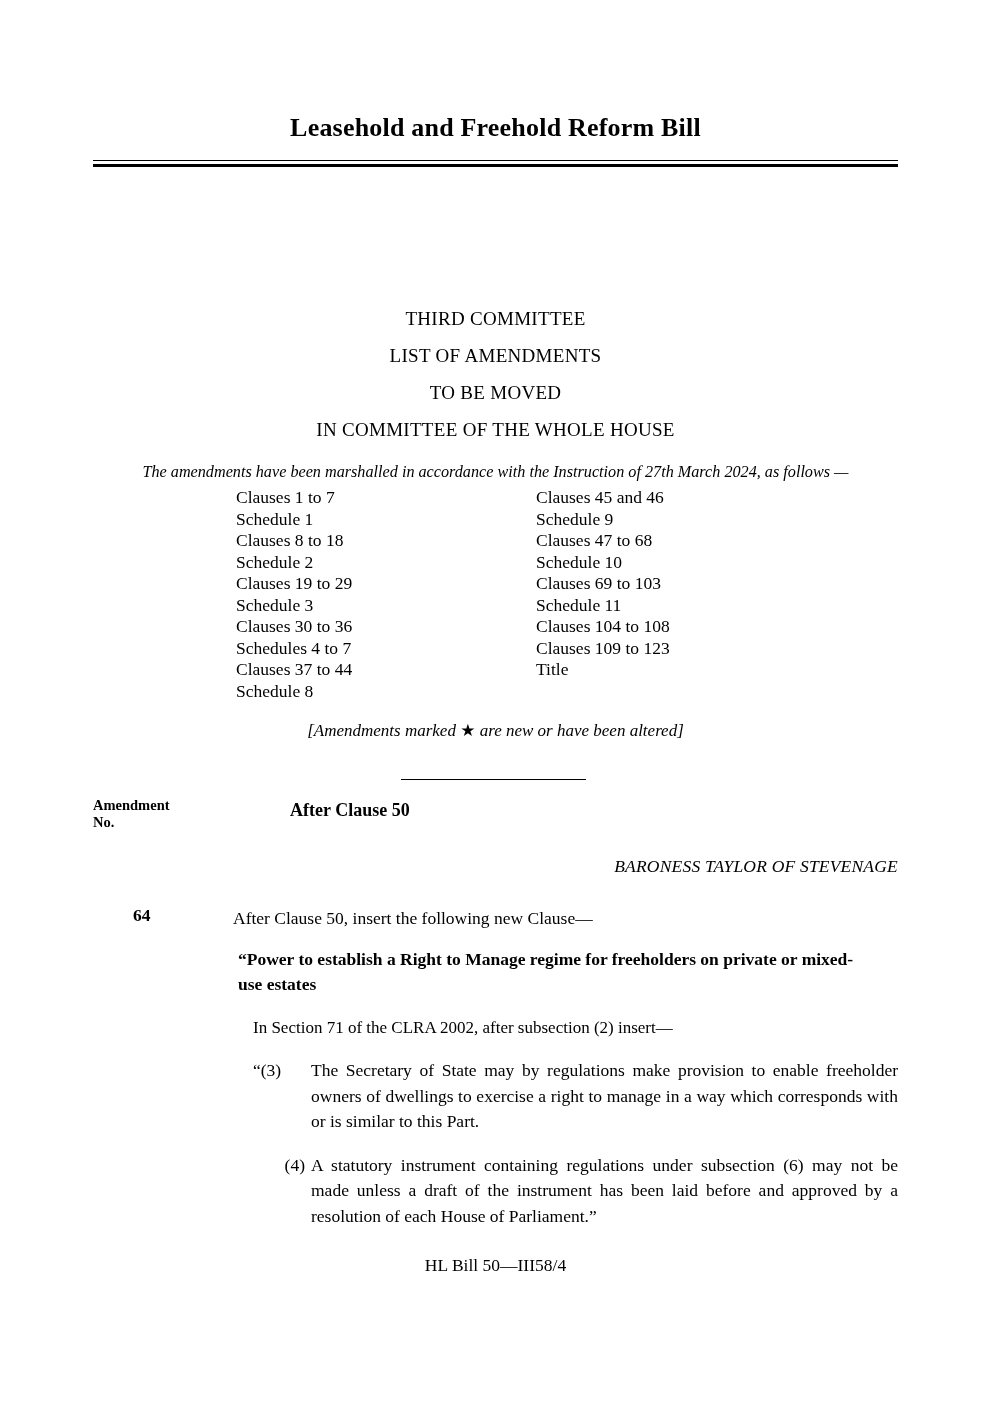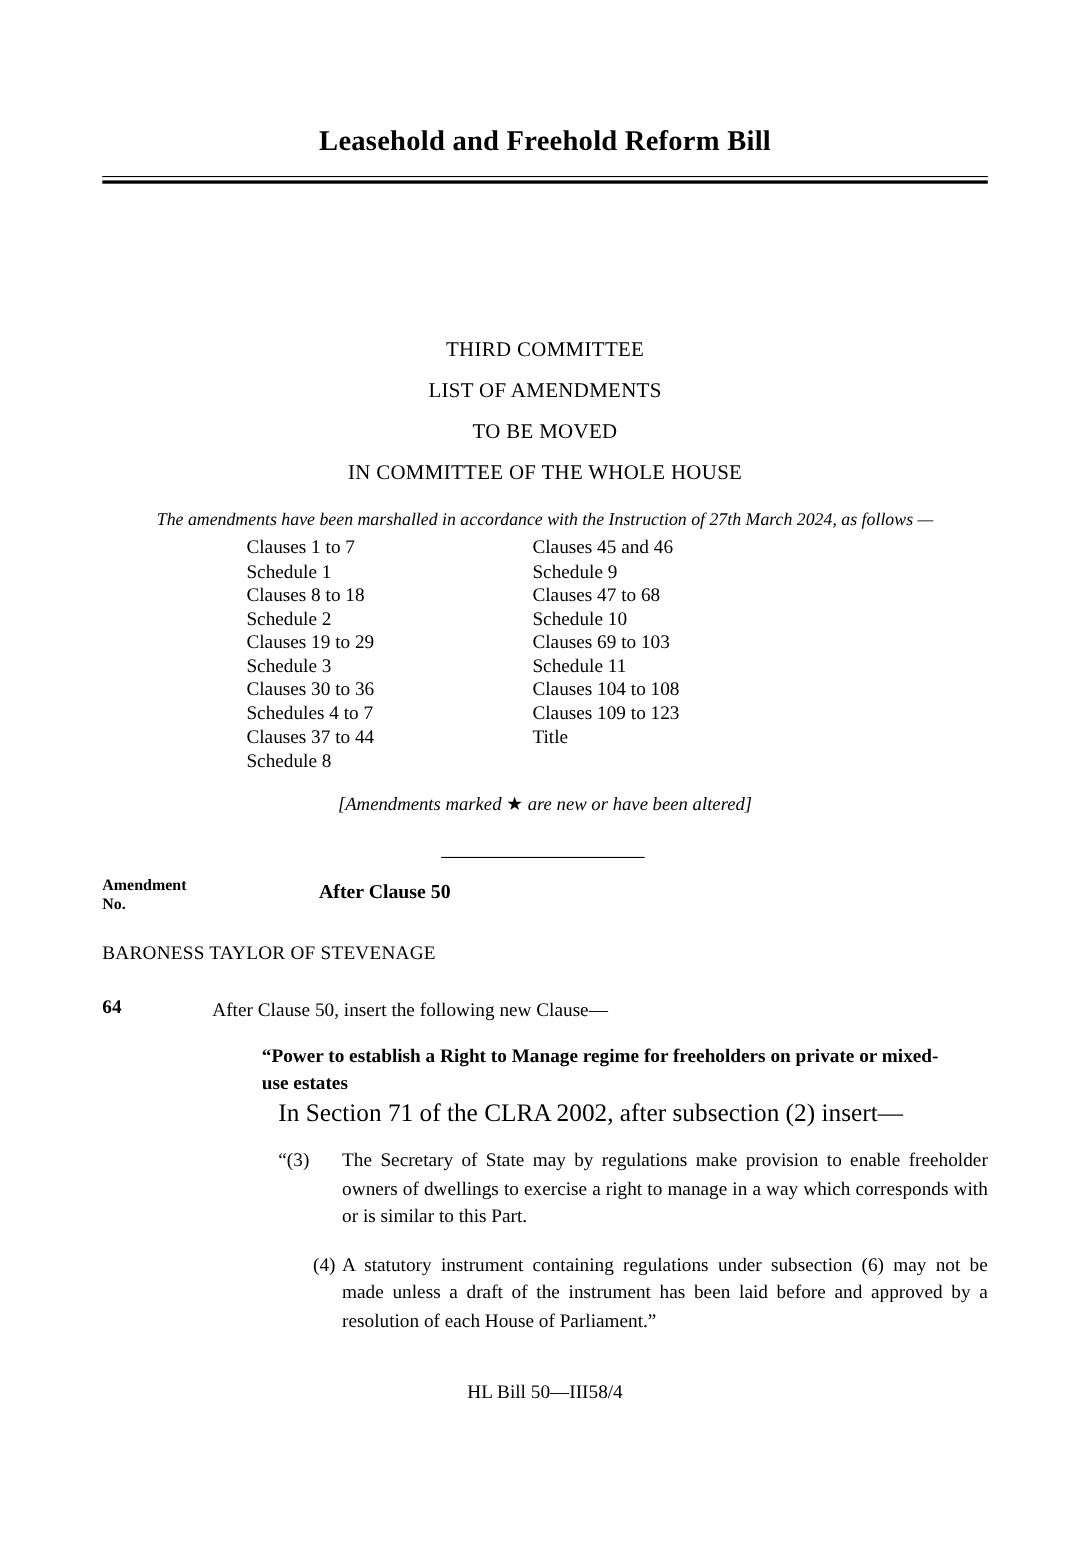--- a/index.html
+++ b/index.html
@@ -74,24 +74,25 @@
     width: 805px;
     text-align: center;
     font-style: italic;
     font-size: 16.2px;
     line-height: 20px;
   }
 
   
   .clause-cols {
     position: absolute;
-    left: 224px;
+    left: 236px;
     top: 487px;
     width: 560px;
     display: flex;
+    justify-content: space-between;
   }
   .col {
     width: 260px;
   }
   .col-right {
     margin-left: 0px;
   }
   .clause-item {
     font-size: 17.5px;
     line-height: 21.5px;
@@ -138,35 +139,37 @@
     font-size: 18px;
     font-weight: bold;
   }
 
   
   .sponsor {
     position: absolute;
     left: 93px;
     top: 856px;
     width: 805px;
-    text-align: left;
+    text-align: right;
     font-size: 17.5px;
     letter-spacing: 0.2px;
+    font-style: italic;
   }
 
   
   .amendment {
     position: absolute;
     left: 93px;
     top: 905px;
     width: 805px;
   }
   .amd-lead {
     position: relative;
     min-height: 26px;
+    margin-left: 40px;
   }
   .amd-number {
     position: absolute;
     left: 0;
     top: 0;
     font-size: 17.5px;
     font-weight: bold;
   }
   .amd-lead-text {
     margin-left: 100px;
@@ -176,22 +179,22 @@
   .clause-title {
     margin-left: 145px;
     margin-top: 16px;
     width: 625px;
     font-size: 17.5px;
     font-weight: bold;
     line-height: 25px;
   }
   .insert-line {
     margin-left: 160px;
-    margin-top: 2px;
-    font-size: 23px;
+    margin-top: 18px;
+    font-size: 17px;
     line-height: 25px;
   }
   .subsec {
     position: relative;
     margin-top: 18px;
     margin-left: 160px;
     width: 645px;
   }
   .subsec-marker {
     position: absolute;

